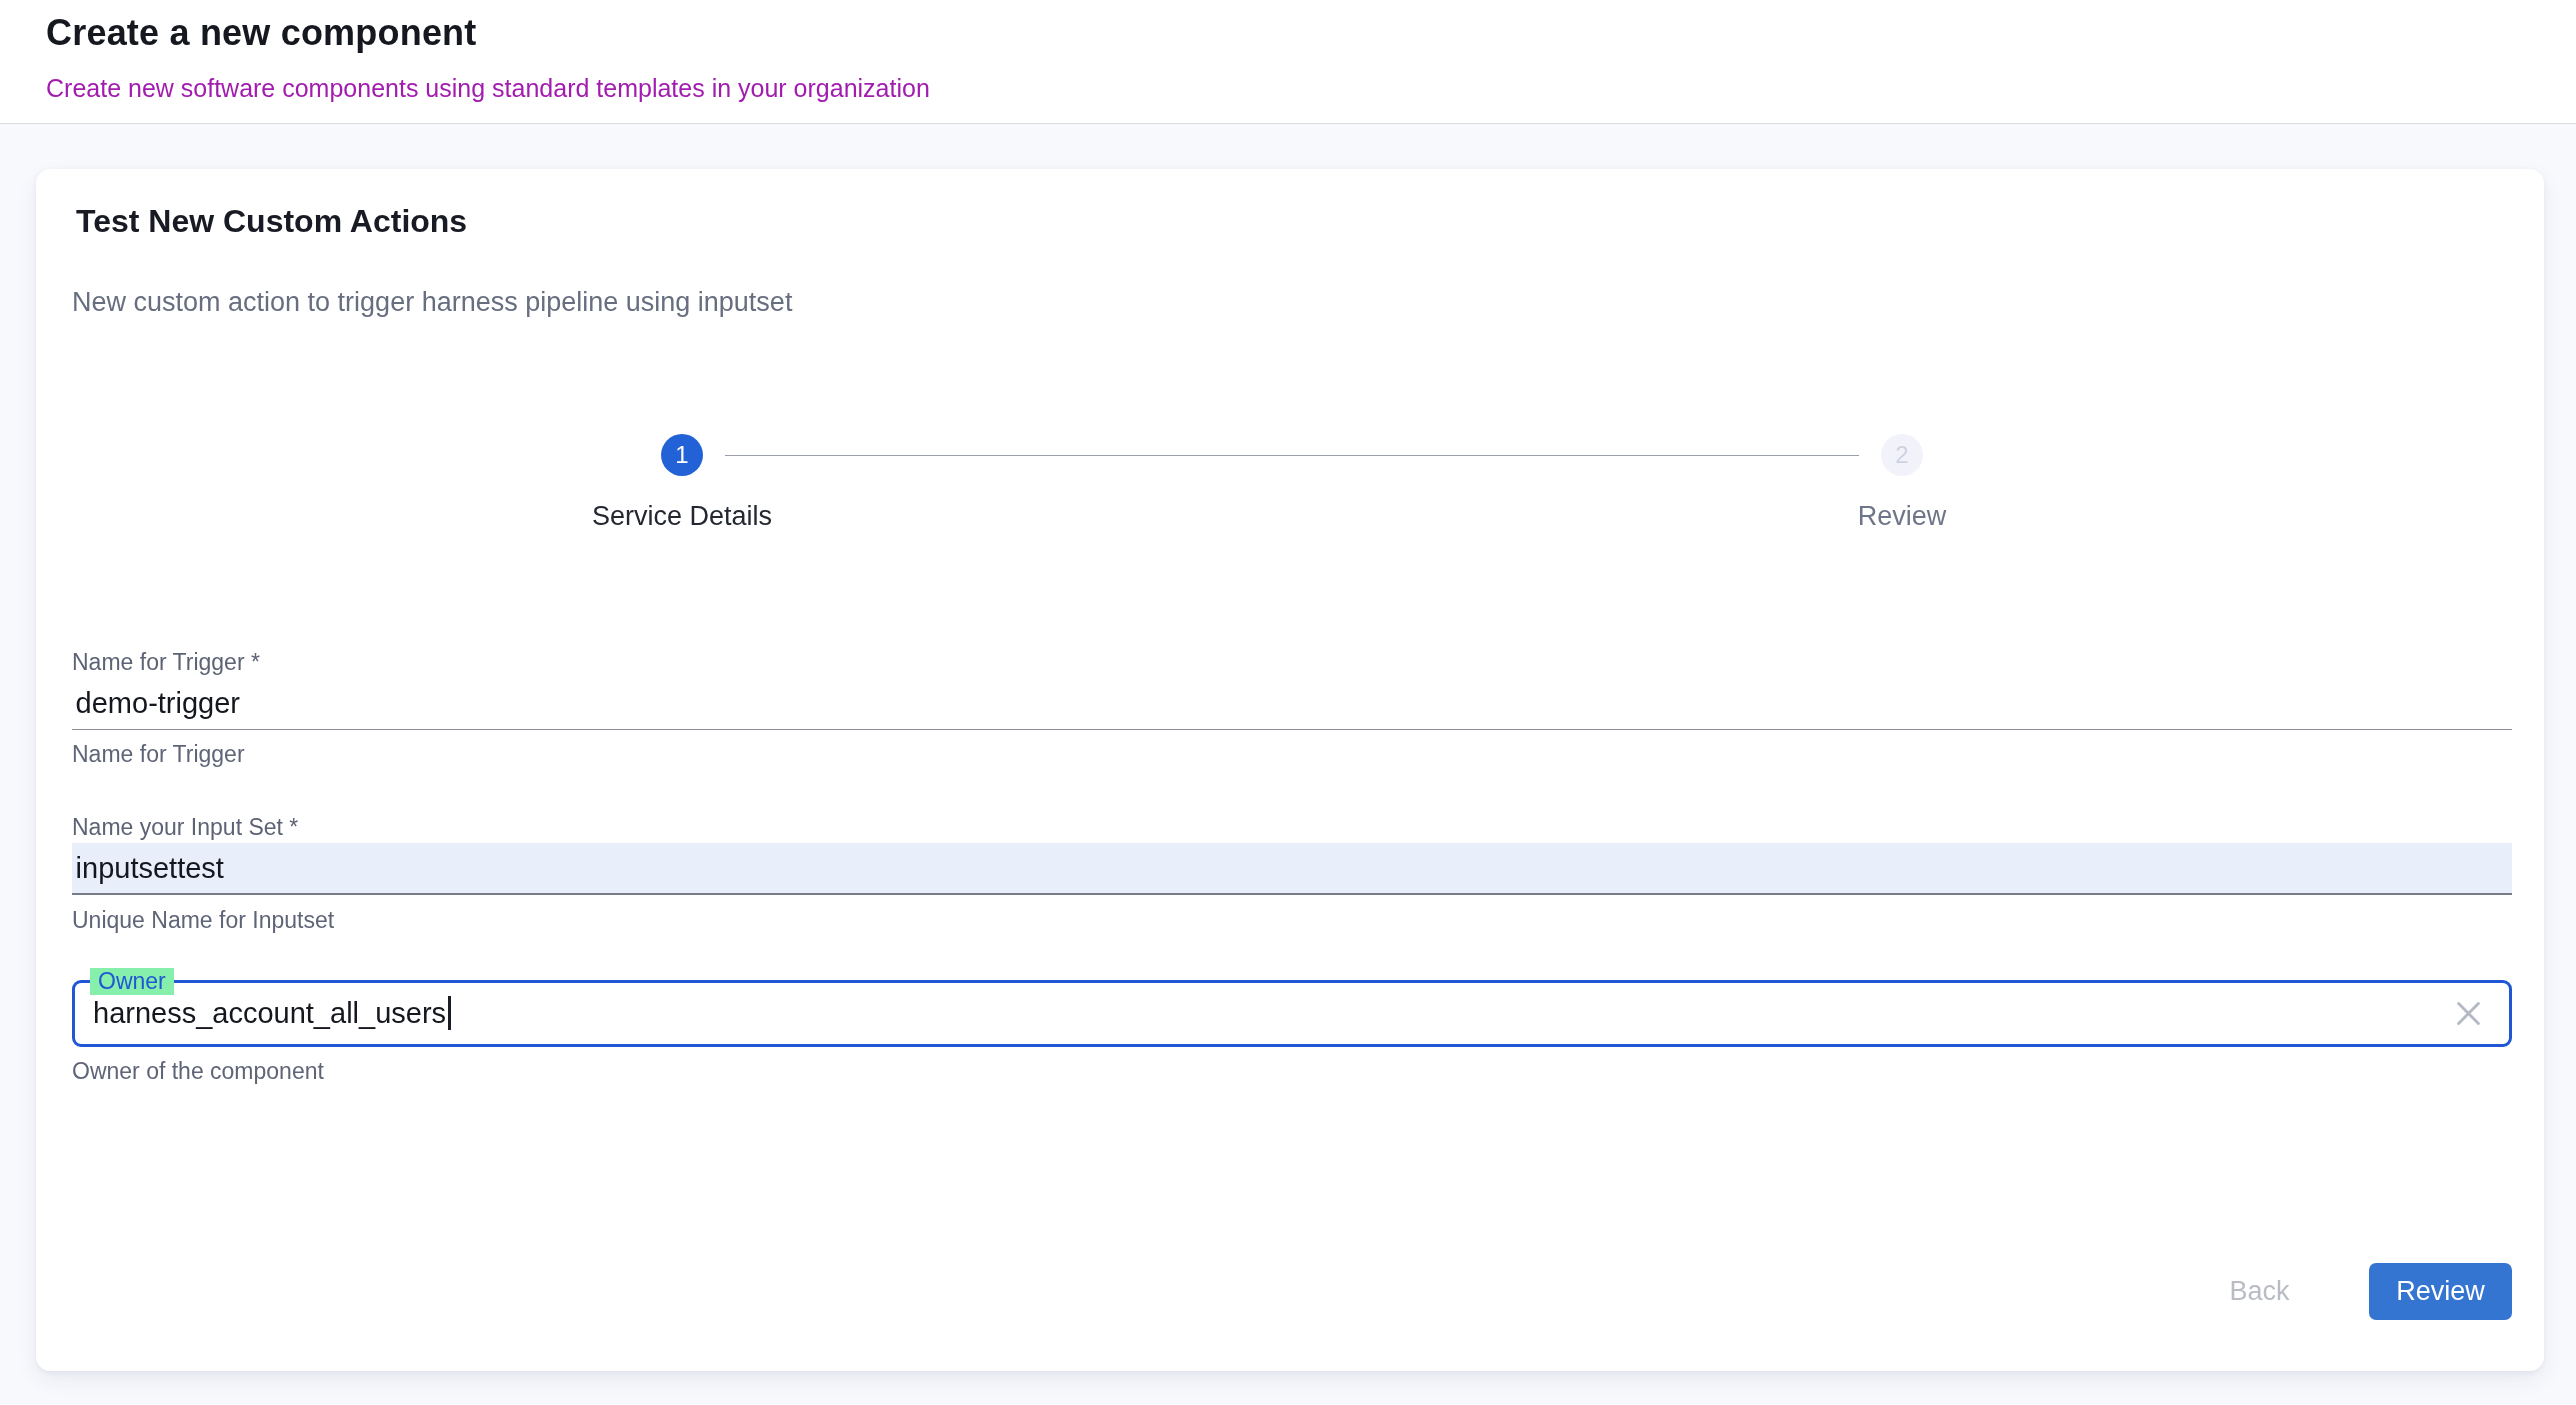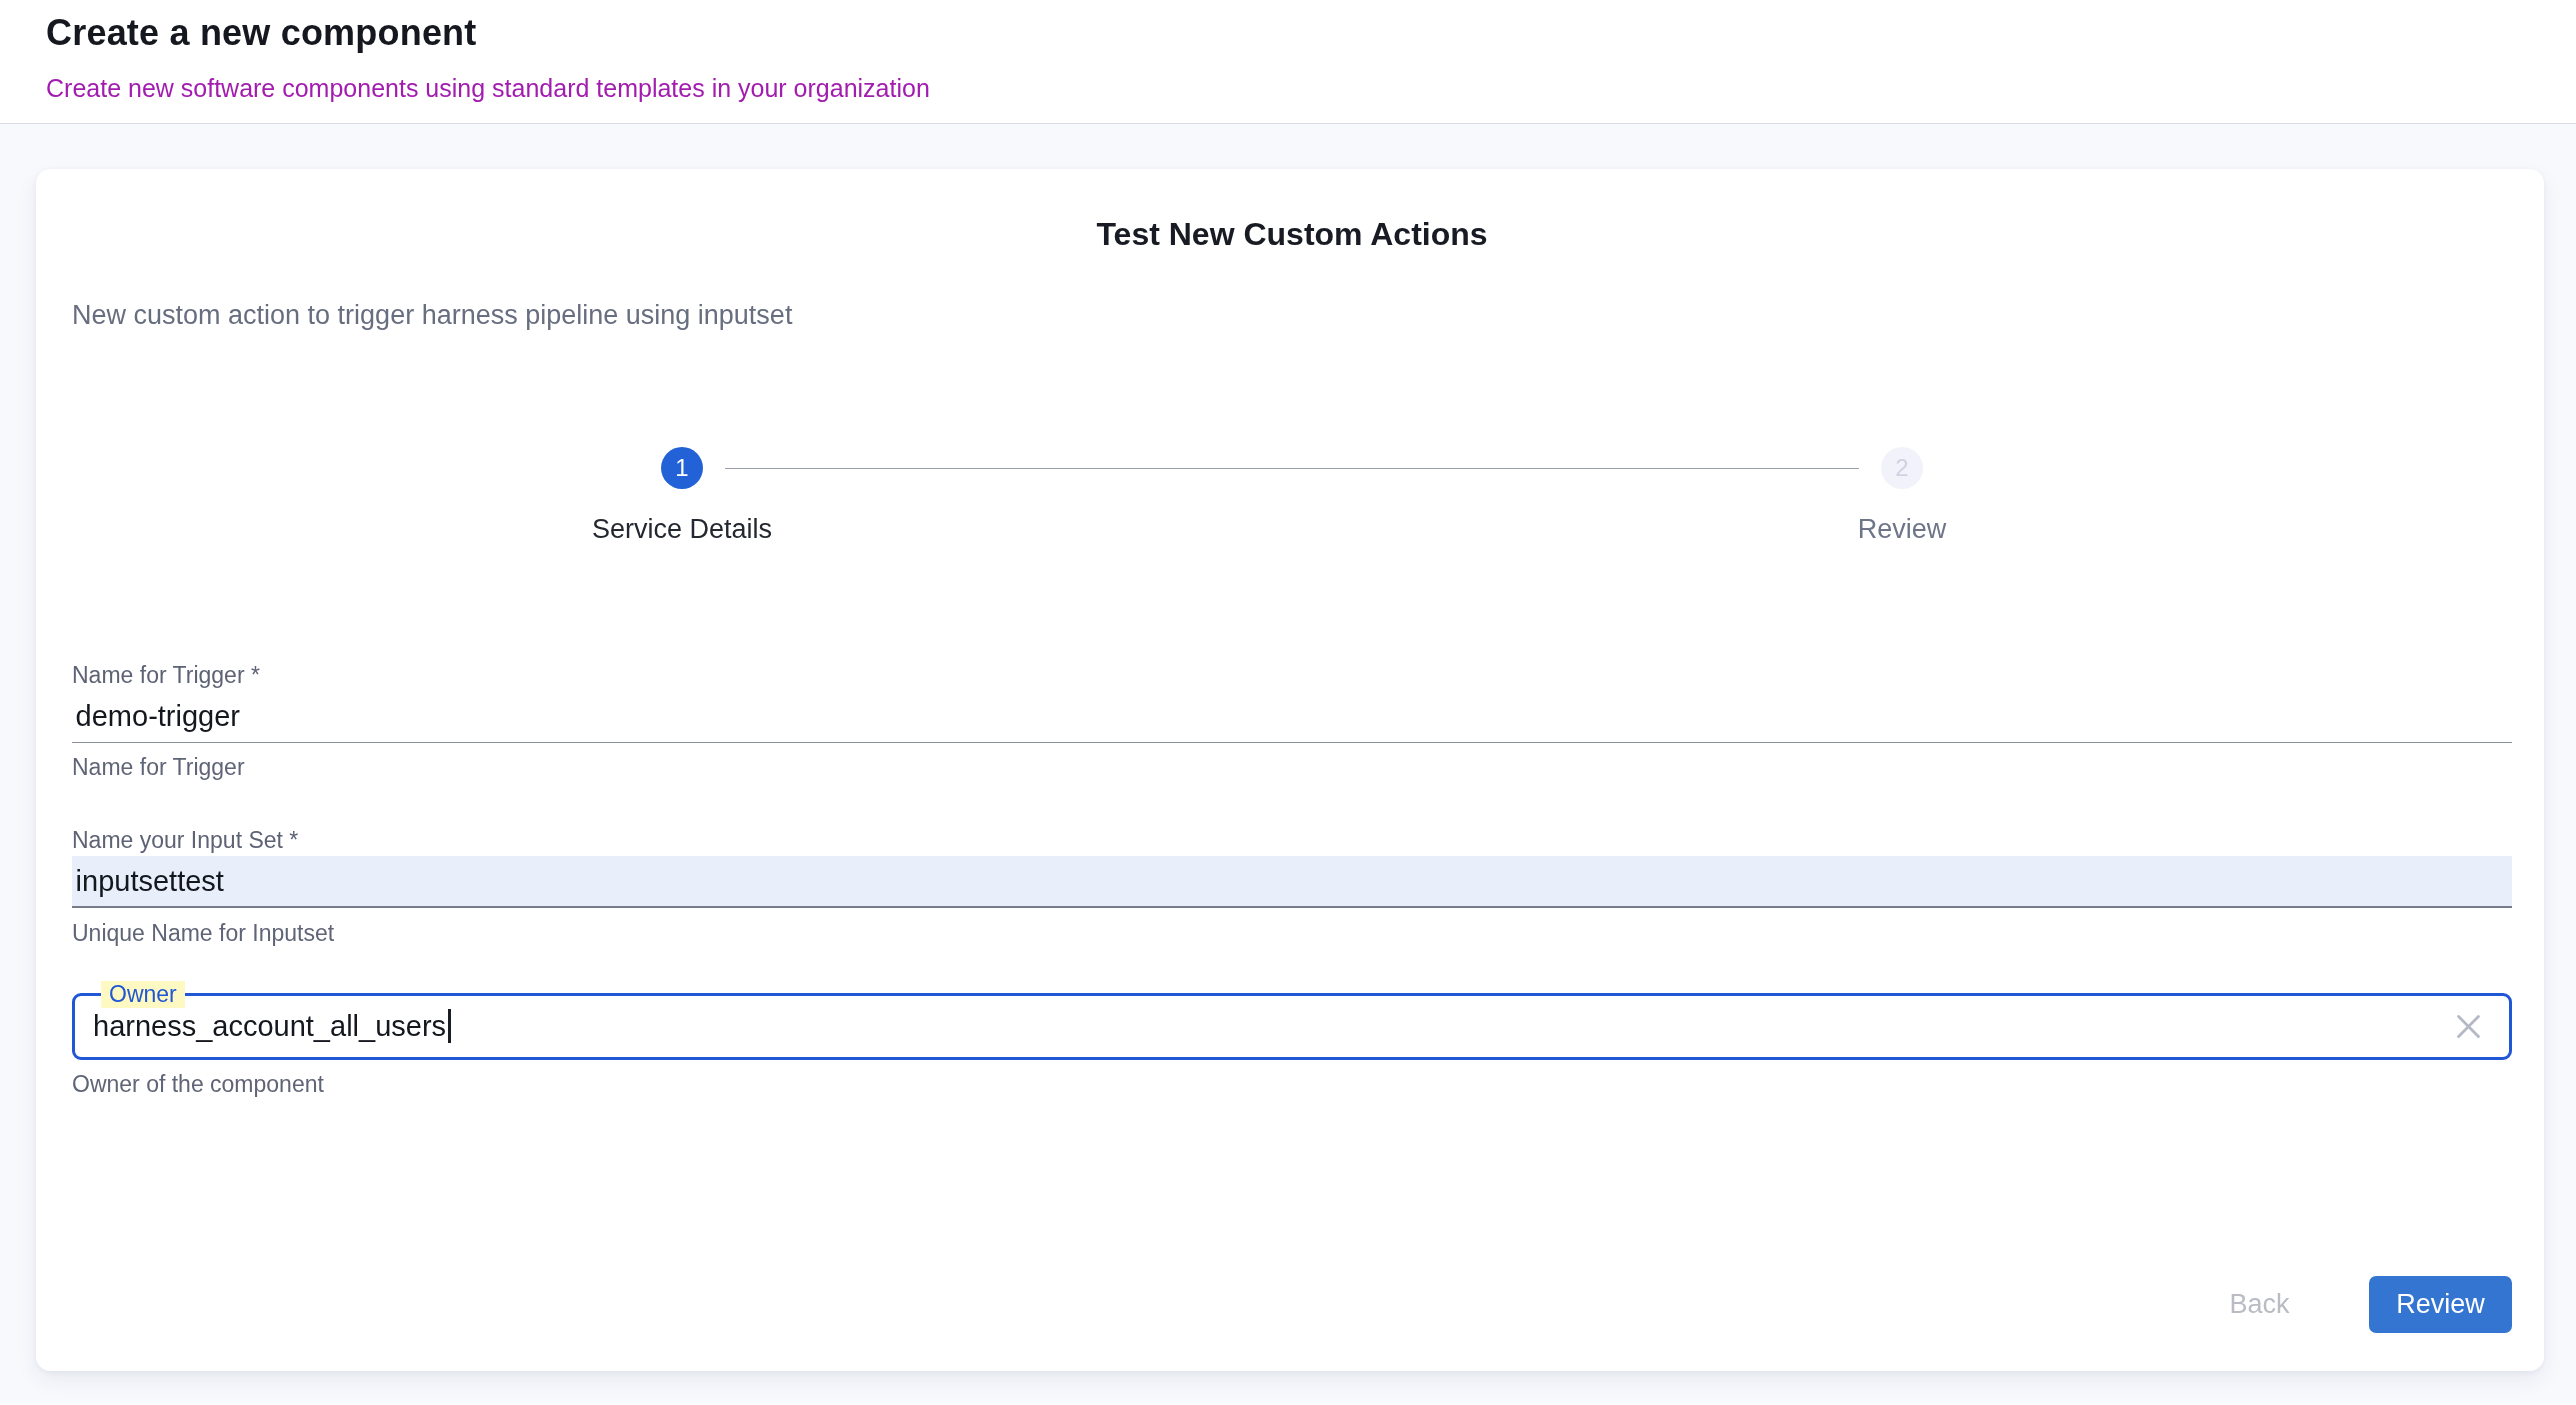--- a/index.html
+++ b/index.html
@@ -43,26 +43,25 @@
   }
   .card {
     background: #ffffff;
     border-radius: 14.3px;
     box-shadow: 0 9px 21.4px rgba(30, 40, 90, 0.07), 0 1.8px 5.3px rgba(30, 40, 90, 0.05);
     height: 1202px;
     padding: 30px 32px 11.6px 36px;
     position: relative;
   }
   .card-title {
-    margin: 17px;
+    margin: 4px;
     font-size: 32px;
     line-height: 37px;
     font-weight: 700;
     color: #181b23;
-    text-align: center;
   }
   .card-subtitle {
     margin: 46px 0 0 0;
     font-size: 27px;
     line-height: 32px;
     color: #676e7f;
   }
 
   
   .stepper {
@@ -149,22 +148,22 @@
     border-radius: 9px;
     height: 67px;
     display: flex;
     align-items: center;
     padding: 0 21.4px 0 18px;
     cursor: text;
   }
   .owner-label {
     position: absolute;
     top: -15px;
-    left: 26px;
-    background: #fef9c3;
+    left: 15px;
+    background: #86efac;
     padding: 0 8px;
     font-size: 23px;
     line-height: 27px;
     color: #2057d4;
   }
   .owner-value {
     font-size: 29px;
     color: #14171d;
     white-space: nowrap;
   }

